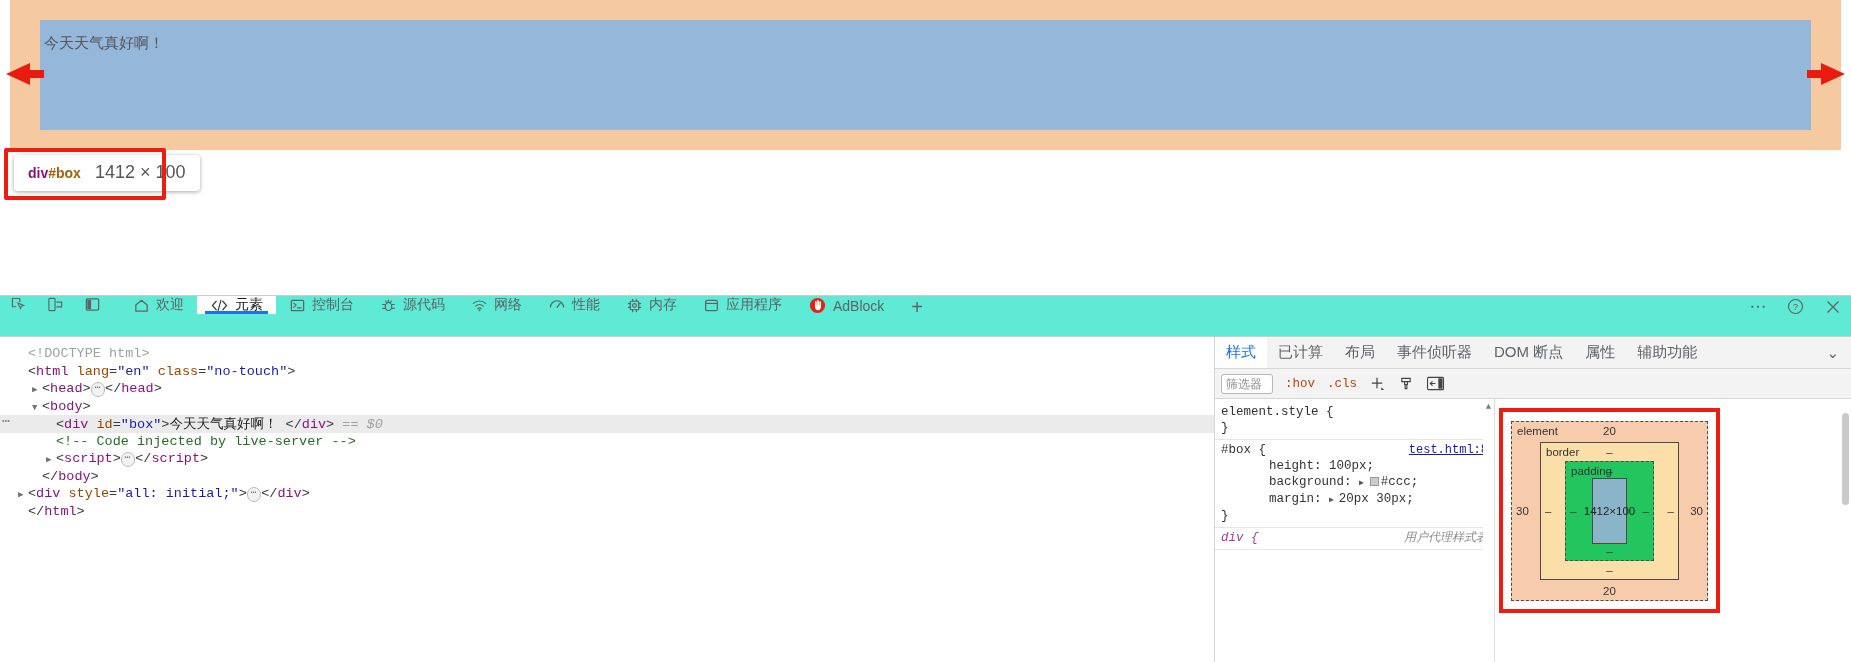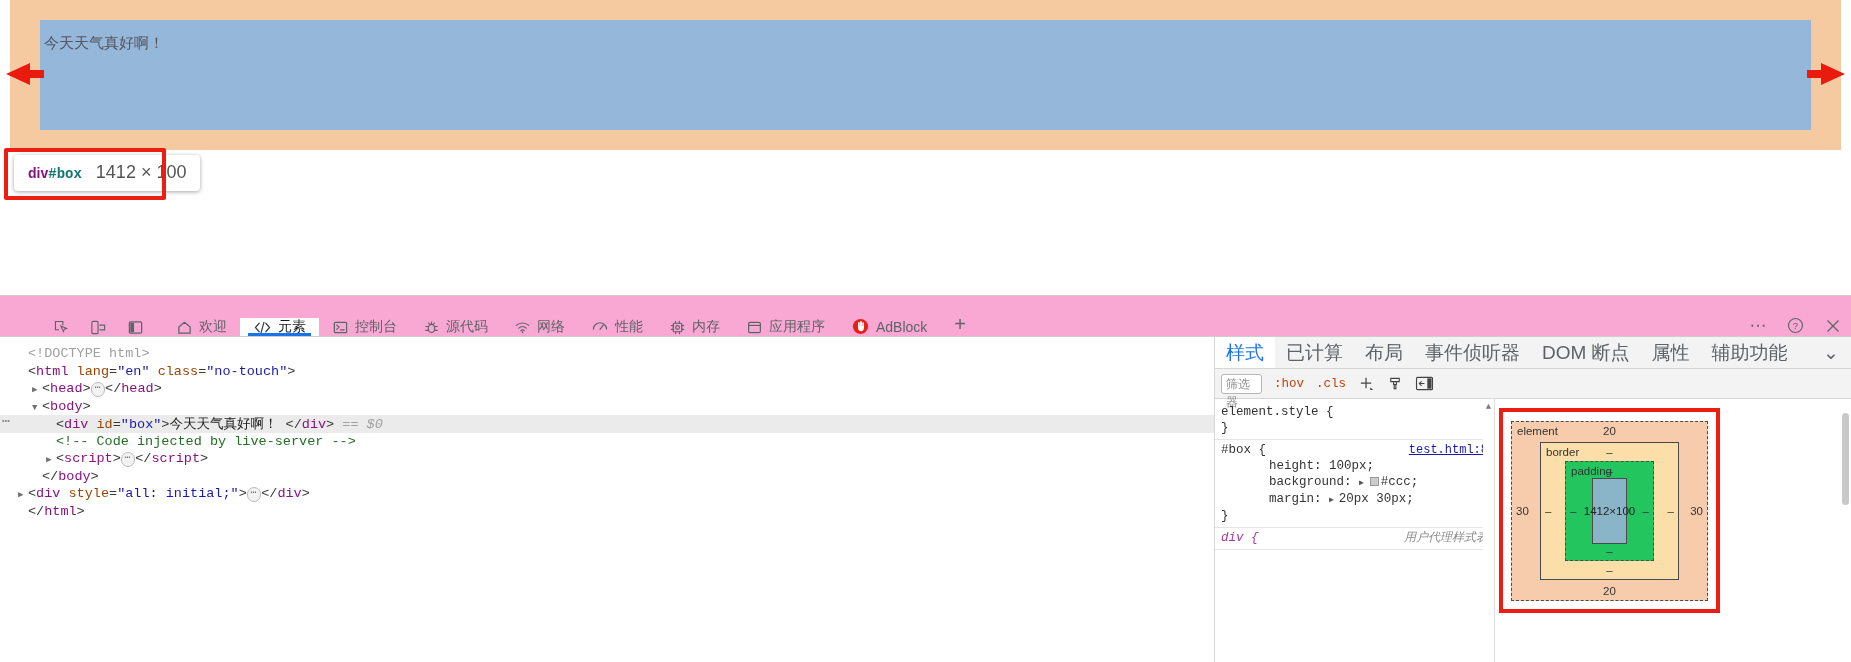--- a/index.html
+++ b/index.html
@@ -58,36 +58,36 @@
     position:absolute; left:14px; top:155px;
     background:#ffffff;
     border-radius:4px;
     box-shadow:0 1px 4px rgba(0,0,0,.35);
     padding:7px 14px 8px 14px;
     display:flex; align-items:baseline; gap:14px;
     font-size:14px;
     white-space:nowrap;
   }
   #elem-tooltip .tagname{ color:#881280; font-weight:bold; }
-  #elem-tooltip .id{ color:#0f766e; font-weight:bold;font-family:Liberation Mono, monospace; }
+  #elem-tooltip .id{ color:#a16207; font-weight:bold; }
   #elem-tooltip .dims{ color:#555; font-size:18px; }
   #tooltip-annot{
     position:absolute; left:4px; top:148px; width:162px; height:52px;
     border:4px solid #ee1d11; border-radius:2px; pointer-events:none;
   }
 
   
   #devtools{
     position:absolute; left:0; top:295px; width:1851px; height:367px;
     background:#ffffff;
     border-top:1px solid #cdcdcd;
   }
   #dt-toolbar{
-    height:41px; display:flex; align-items:flex-end;
-    background:#f9a8d4; border-bottom:1px solid #cdcdcd;padding-left:43px;
+    height:41px; display:flex; align-items:flex-start;
+    background:#5eead4; border-bottom:1px solid #cdcdcd;
   }
   .dt-iconbtn{
     width:37px; display:flex; align-items:center; justify-content:center;
     color:#5f6368;
   }
   .dt-sep{ width:1px; background:#d0d0d0; margin:7px 4px; }
   .dt-tab{
     display:flex; align-items:center; gap:6px;
     padding:0 13px; color:#5f6368; font-size:14px;
     position:relative; white-space:nowrap;
@@ -129,33 +129,33 @@
   .ellip{
     display:inline-block; border:1px solid #bbb; border-radius:7px;
     background:#f2f2f2; color:#777; font-size:9px; line-height:9px;
     padding:1px 3px 3px 3px; vertical-align:2px; letter-spacing:1px;
   }
 
   
   #styles-pane{ width:636px; display:flex; flex-direction:column; background:#fff; position:relative;}
   #styles-tabs{
     height:32px; display:flex; align-items:stretch;
-    background:#f3f3f3; border-bottom:1px solid #d6d6d6; font-size:19px;
+    background:#f3f3f3; border-bottom:1px solid #d6d6d6; font-size:15px;
   }
   .st-tab{ display:flex; align-items:center; padding:0 11px; color:#5f6368; white-space:nowrap;}
   .st-tab.active{ background:#fff; color:#1a73e8; }
   #styles-tabs .chev{ margin-left:auto; padding:0 12px; display:flex; align-items:center; color:#5f6368;}
 
   #styles-toolbar{
     height:30px; display:flex; align-items:center; gap:12px;
     padding:0 6px; background:#f3f3f3; border-bottom:1px solid #d6d6d6;
     font-family:"Liberation Mono", monospace; font-size:12.5px; color:#333;
   }
   #filter-input{
-    width:41px; height:20px; border:1px solid #b7b7b7; border-radius:3px;
+    width:52px; height:20px; border:1px solid #b7b7b7; border-radius:3px;
     background:#fff; color:#8a8a8a; font-size:12px; line-height:18px;
     padding:0 4px; font-family:"Liberation Sans",sans-serif;
   }
   .tb-txt{ font-weight:normal; color:#c2410c; }
 
   #styles-scroll{ flex:1; display:flex; }
   #styles-rules{
     width:280px; font-family:"Liberation Mono", monospace;
     font-size:12.5px; line-height:16px; color:#333; padding-top:3px;
     border-right:1px solid #ddd;

